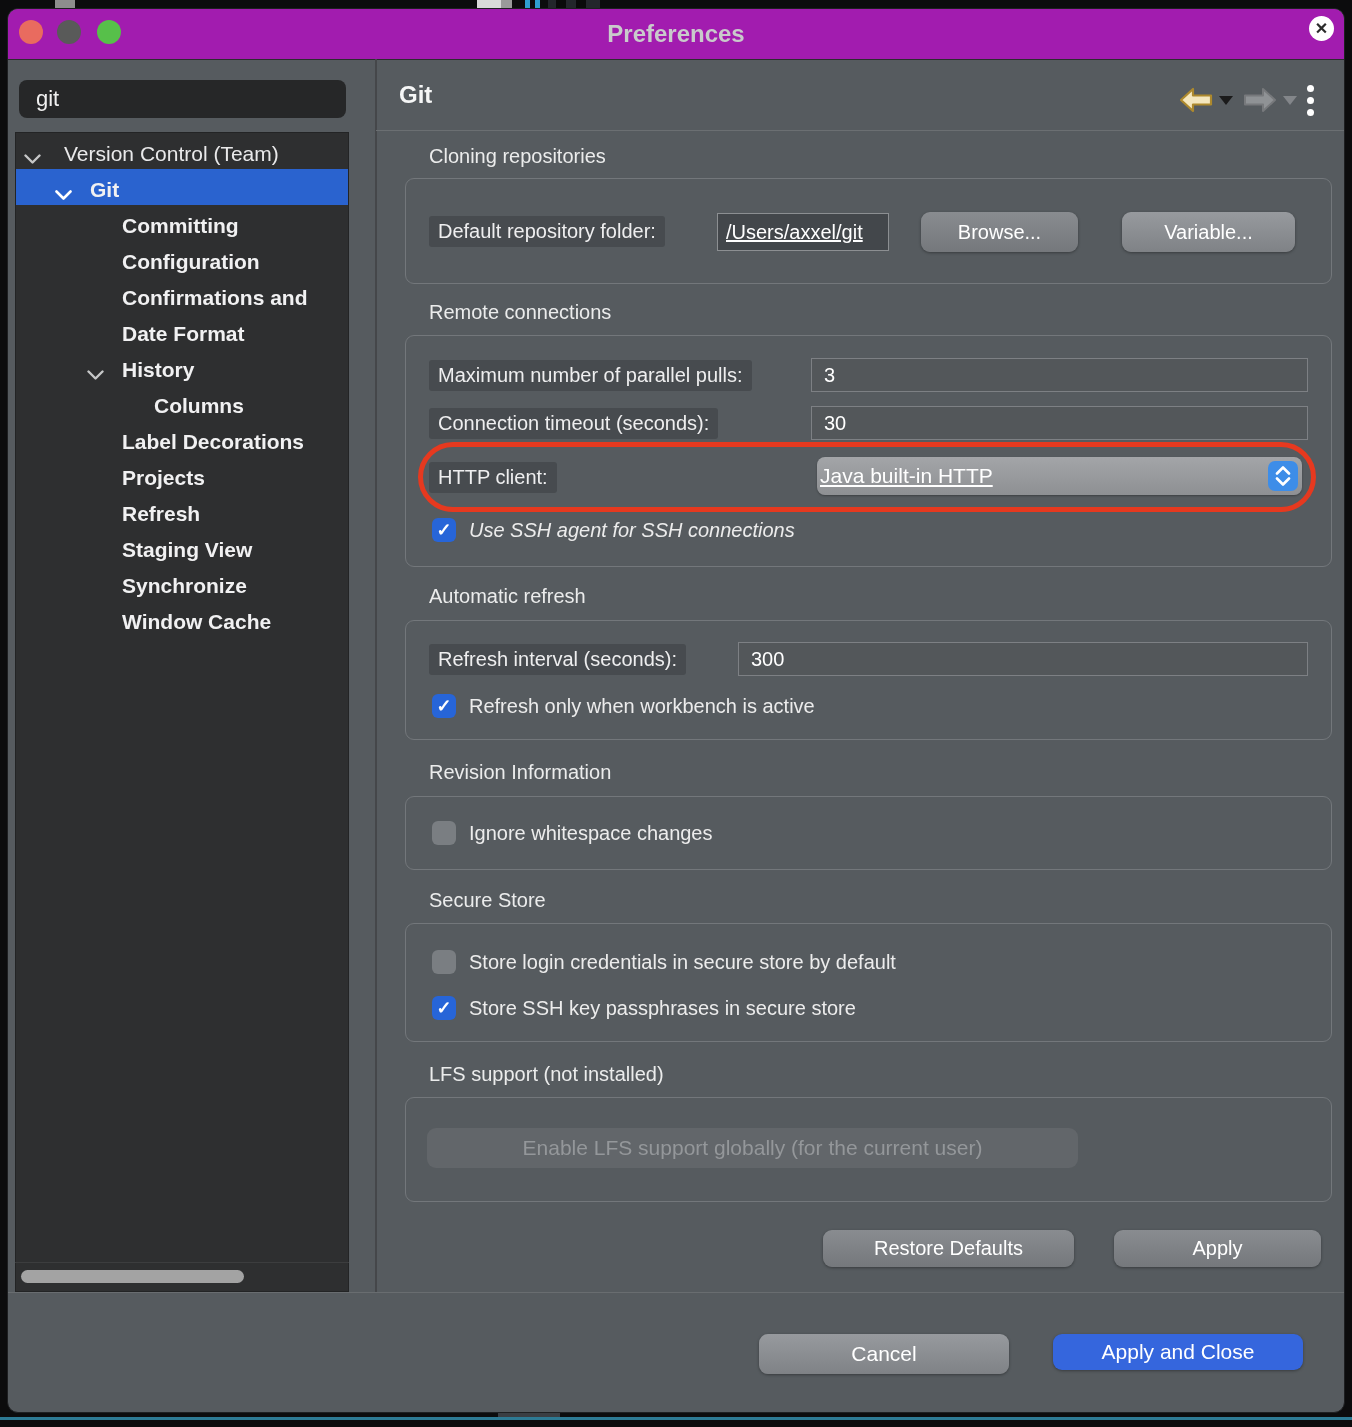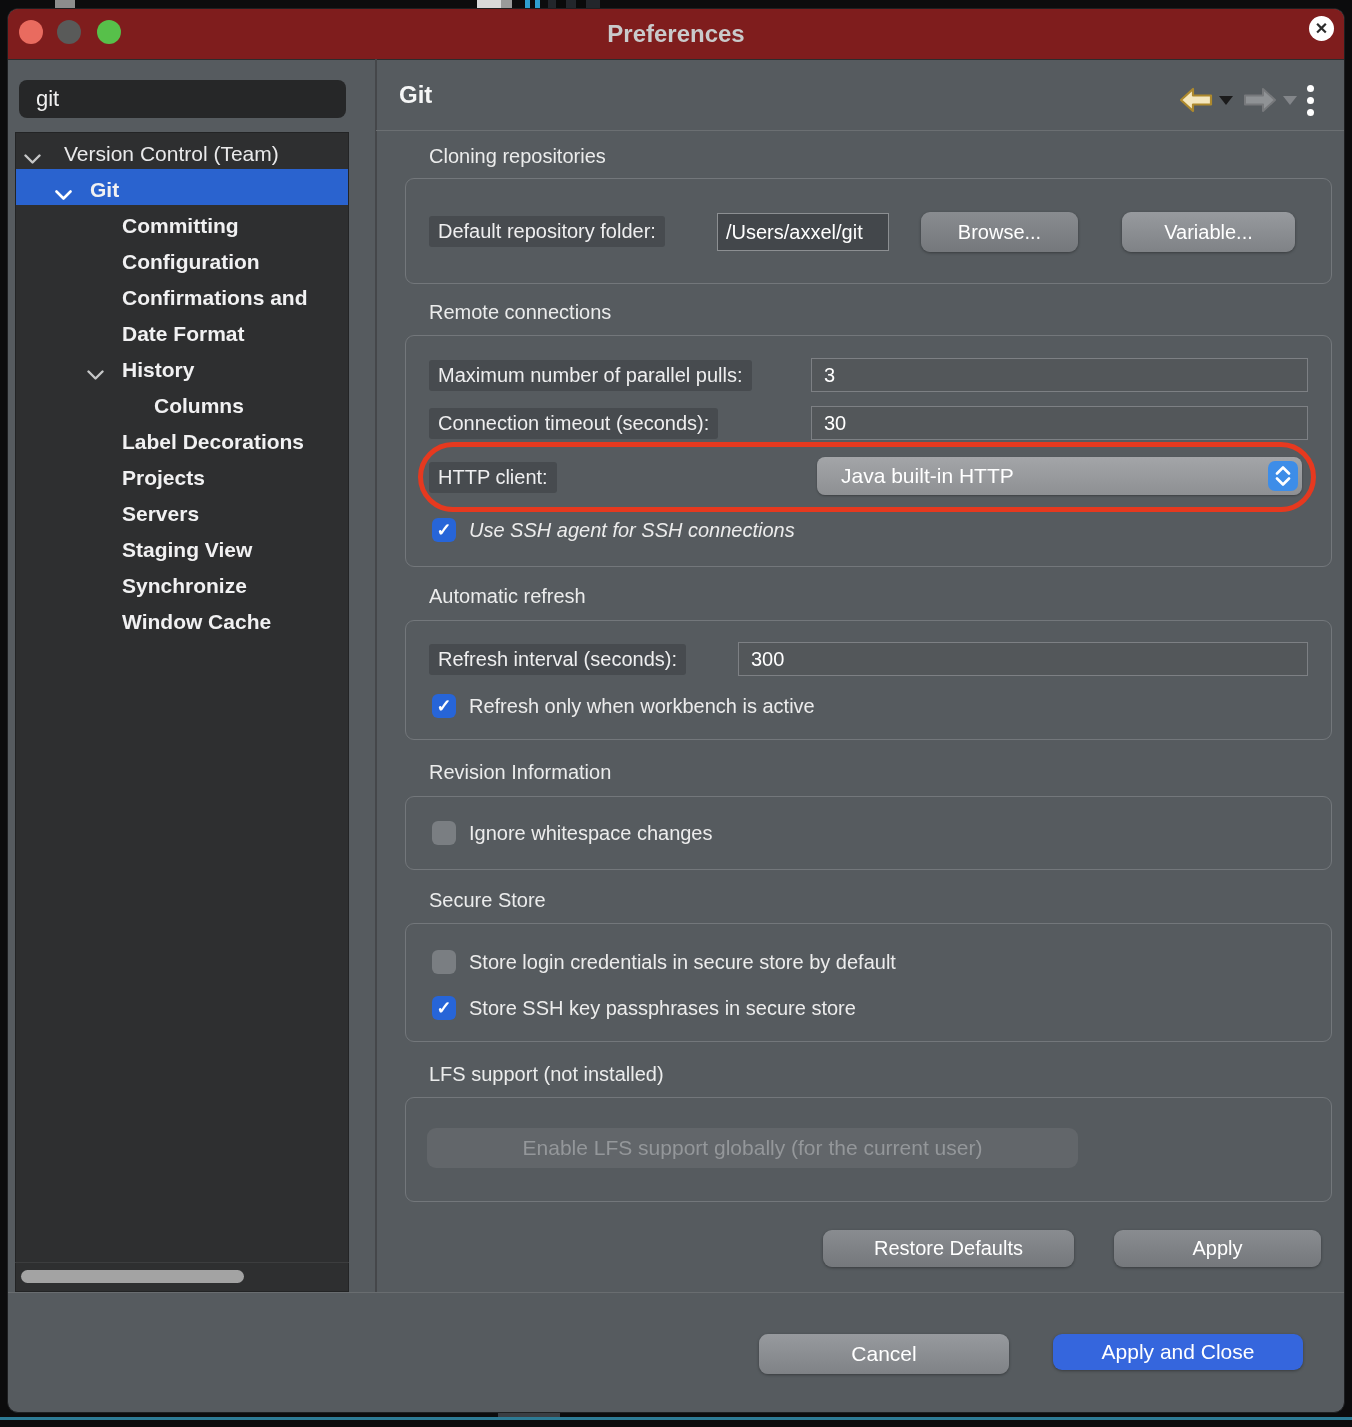--- a/index.html
+++ b/index.html
@@ -11,21 +11,21 @@
   }
   .abs{position:absolute;}
   
   #window{
     position:absolute;left:7px;top:8px;width:1338px;height:1405px;
     background:#565b5f;border:1px solid #1e1f21;border-radius:11px;
     box-sizing:border-box;overflow:hidden;
   }
   #titlebar{
     position:absolute;left:0;top:0;width:100%;height:50px;
-    background:#7f1d1d;border-bottom:1px solid #2c2d2e;
+    background:#a21caf;border-bottom:1px solid #2c2d2e;
     display:flex;align-items:center;justify-content:center;
   }
   .traffic{position:absolute;width:24px;height:24px;border-radius:50%;top:11px;}
   #win-title{font-size:24px;font-weight:bold;color:#c9cacb;}
   
   #search-box{
     position:absolute;left:11px;top:71px;width:327px;height:38px;
     background:#262728;border-radius:8px;box-sizing:border-box;
     display:flex;align-items:center;
   }
@@ -86,22 +86,22 @@
   .btn.disabled{background:#62666a;color:#94979a;box-shadow:none;font-size:21px;}
   .btn.primary{background:#3566dd;font-size:21px;}
   .checkbox{position:absolute;width:24px;height:24px;border-radius:6px;background:#7a7e82;box-sizing:border-box;}
   .checkbox.checked{
     background:#2765d8;display:flex;align-items:center;justify-content:center;
     color:#ffffff;font-size:18px;font-weight:bold;
   }
   .cb-label{position:absolute;font-size:20px;color:#ececec;white-space:nowrap;line-height:26px;}
   .select{
     position:absolute;border-radius:8px;background:linear-gradient(180deg,#a3a5a8,#8e9093);
-    display:flex;align-items:center;color:#ffffff;font-size:21px;padding-left:24px;
-    box-sizing:border-box;box-shadow:0 1px 2px rgba(0,0,0,.3);
+    display:flex;align-items:center;color:#ffffff;font-size:21px;padding-left:3px;
+    box-sizing:border-box;box-shadow:0 1px 2px rgba(0,0,0,.3);text-decoration:underline;
   }
   .spinner{
     position:absolute;right:4px;top:4px;width:30px;height:30px;border-radius:7px;
     background:#3d8de8;display:flex;flex-direction:column;align-items:center;justify-content:center;gap:2px;
   }
   #annotation{
     position:absolute;left:410px;top:433px;width:898px;height:70px;
     border:5px solid #e6391f;border-radius:35px;box-sizing:border-box;
     pointer-events:none;z-index:9;
   }
@@ -177,21 +177,21 @@
     <div class="tree-row" style="top:252px;">
       <span class="lbl" style="left:138px;">Columns</span>
     </div>
     <div class="tree-row" style="top:288px;text-align:center;">
       <span class="lbl" style="left:106px;">Label Decorations</span>
     </div>
     <div class="tree-row" style="top:324px;">
       <span class="lbl" style="left:106px;">Projects</span>
     </div>
     <div class="tree-row" style="top:360px;">
-      <span class="lbl" style="left:106px;">Servers</span>
+      <span class="lbl" style="left:106px;">Refresh</span>
     </div>
     <div class="tree-row" style="top:396px;">
       <span class="lbl" style="left:106px;">Staging View</span>
     </div>
     <div class="tree-row" style="top:432px;">
       <span class="lbl" style="left:106px;">Synchronize</span>
     </div>
     <div class="tree-row" style="top:468px;">
       <span class="lbl" style="left:106px;">Window Cache</span>
     </div>
@@ -216,21 +216,21 @@
   <span class="abs" style="left:1299px;top:76px;">
     <span class="kebab-dot" style="display:block;"></span>
     <span class="kebab-dot" style="display:block;"></span>
     <span class="kebab-dot" style="display:block;margin-bottom:0;"></span>
   </span>
   <div id="header-divider"></div>
 
   <div class="section-title" style="left:421px;top:136px;">Cloning repositories</div>
   <div class="groupbox" style="left:397px;top:169px;width:927px;height:106px;"></div>
   <div class="chip" style="left:421px;top:207px;">Default repository folder:</div>
-  <div class="field dark" style="left:709px;top:204px;width:172px;height:38px;">
+  <div class="field dark" style="left:709px;top:204px;width:172px;height:38px;text-decoration:underline;">
     <span>/Users/axxel/git</span>
   </div>
   <div class="btn" style="left:913px;top:203px;width:157px;height:40px;">
     <span>Browse...</span>
   </div>
   <div class="btn light" style="left:1114px;top:203px;width:173px;height:40px;">
     <span>Variable...</span>
   </div>
 
   <div class="section-title" style="left:421px;top:292px;">Remote connections</div>

